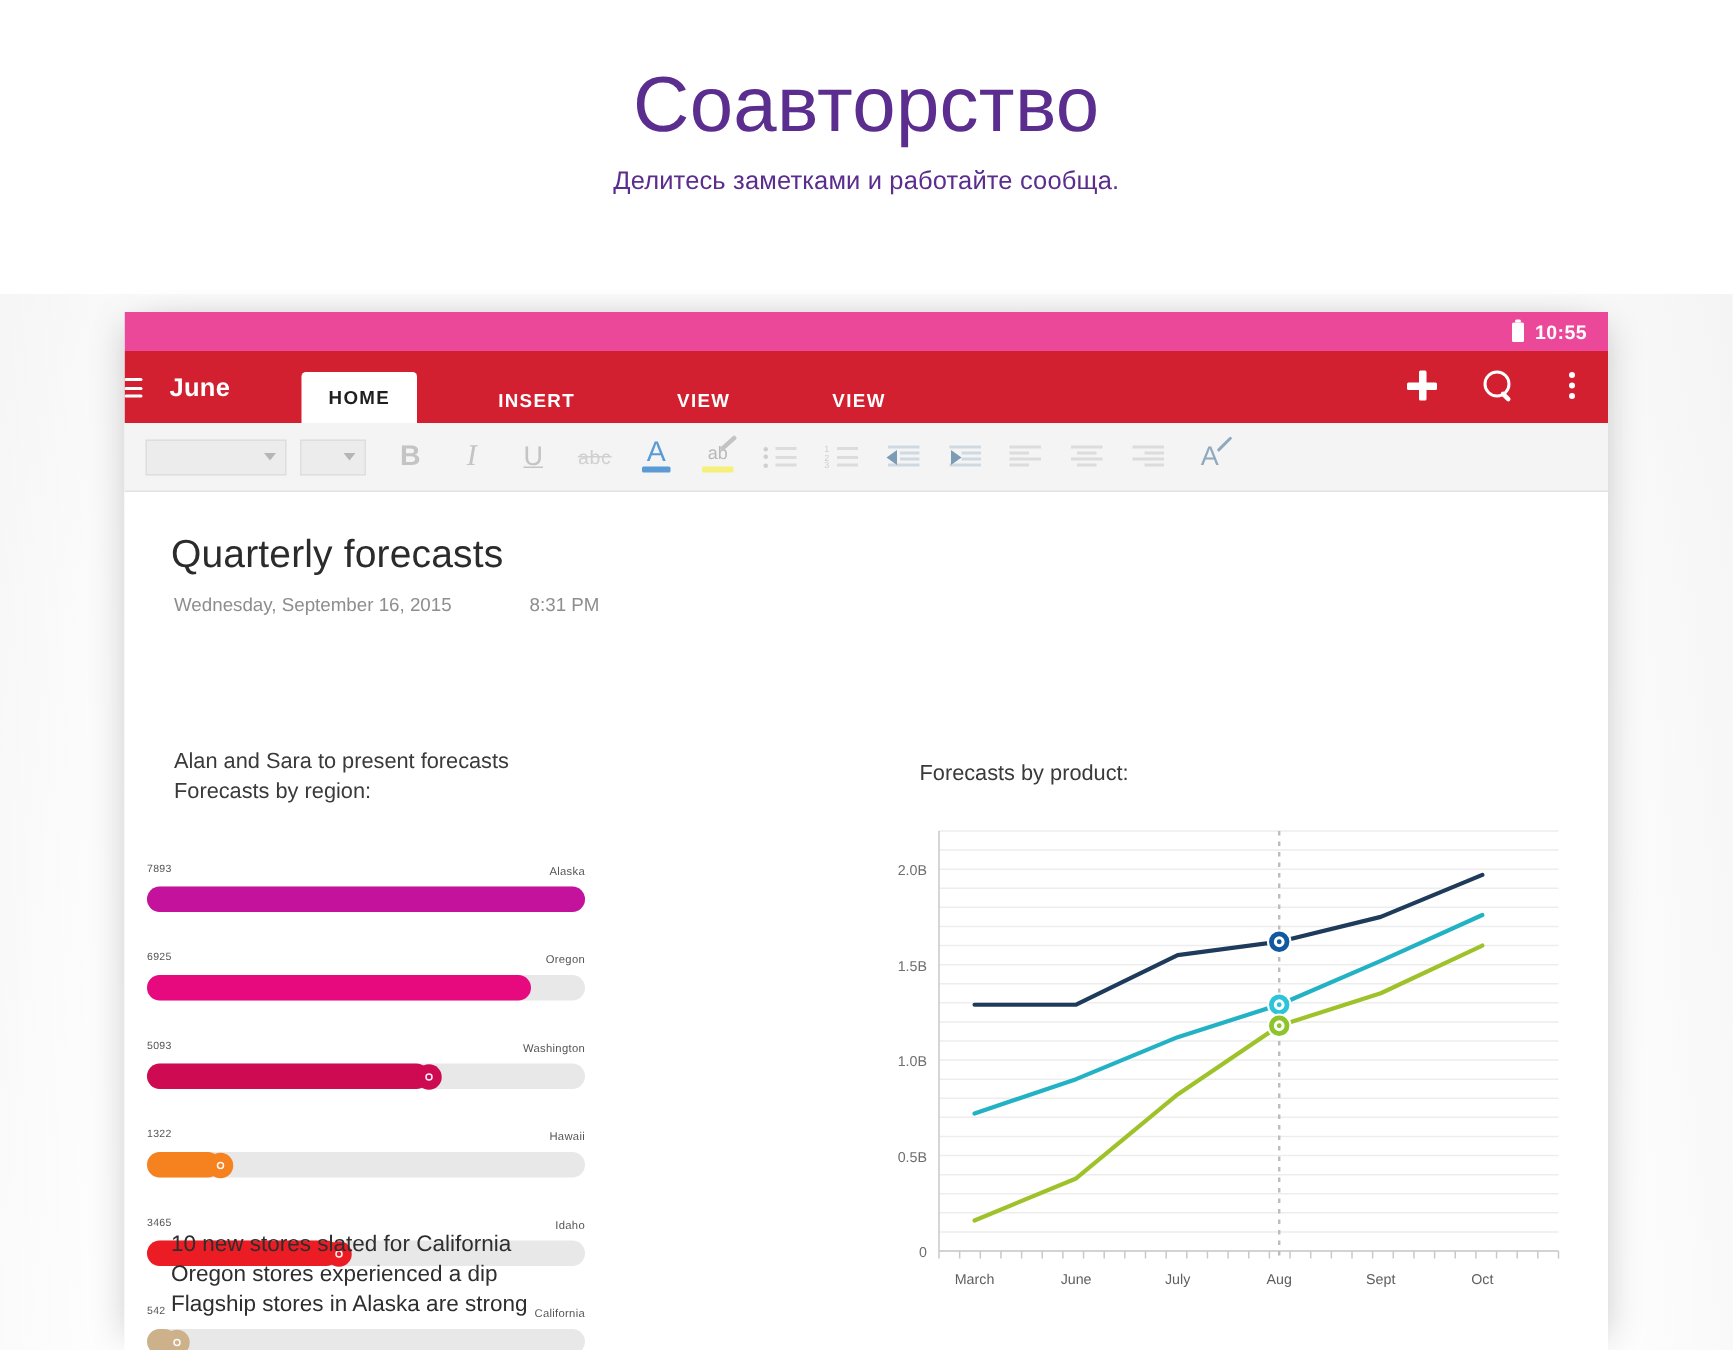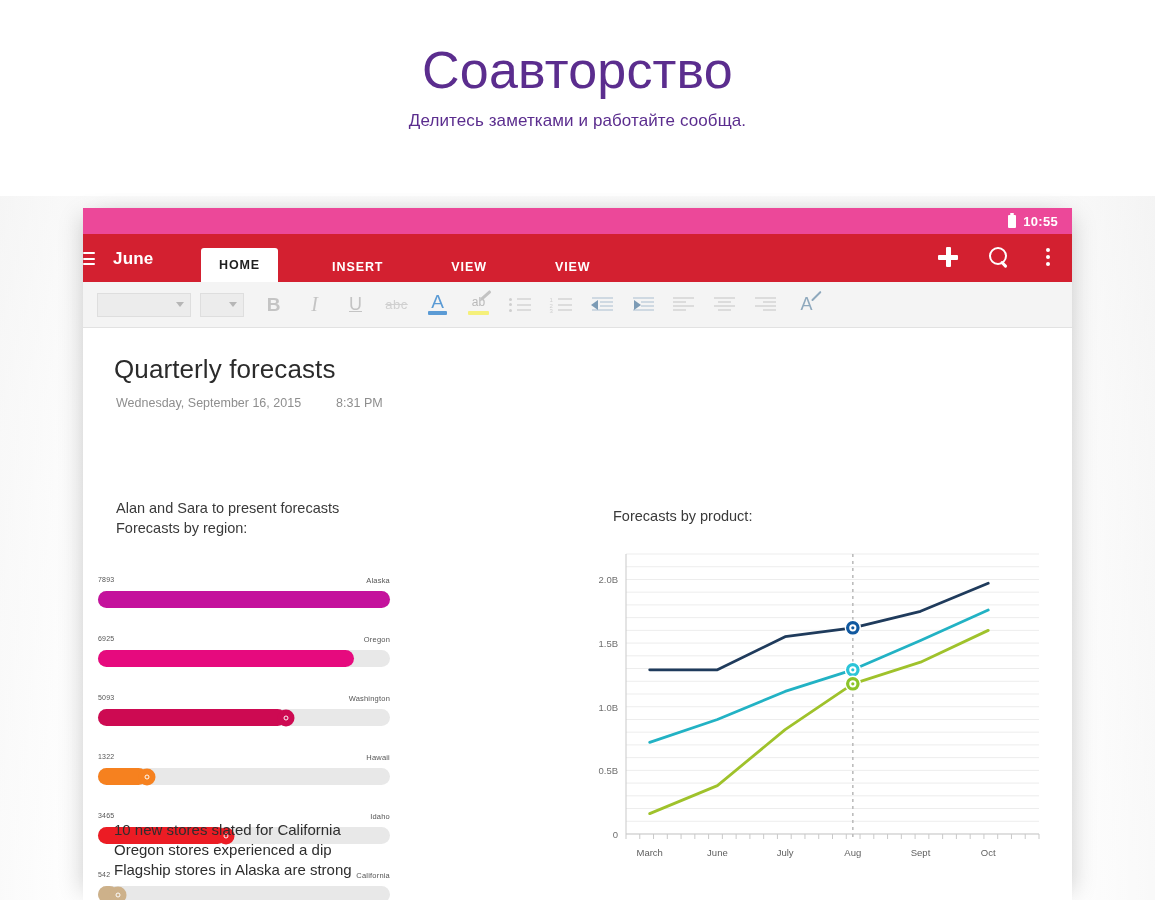--- a/index.html
+++ b/index.html
@@ -225,21 +225,21 @@
   }
   #note-inner { position: relative; width: 100%; height: 100%; }
 
   #note-title {
     position:absolute; left: 19px; top: 26px;
     font-size: 26px; color: #2b2b2b; font-weight: 400;
     letter-spacing: .1px;
   }
   #note-meta {
     position:absolute; left: 21px; top: 68px;
-    display: flex; gap: 35px; font-size: 12.5px; color: #8e8e8e; justify-content: flex-end;
+    display: flex; gap: 52px; font-size: 12.5px; color: #8e8e8e; justify-content: flex-end;
   }
 
   #note-body-1 {
     position:absolute; left: 21px; top: 170px;
     font-size: 14.5px; color: #3a3a3a; line-height: 20px;
   }
   #note-body-2 {
     position:absolute; left: 19px; top: 492px;
     font-size: 15px; color: #2e2e2e; line-height: 20px;
   }

